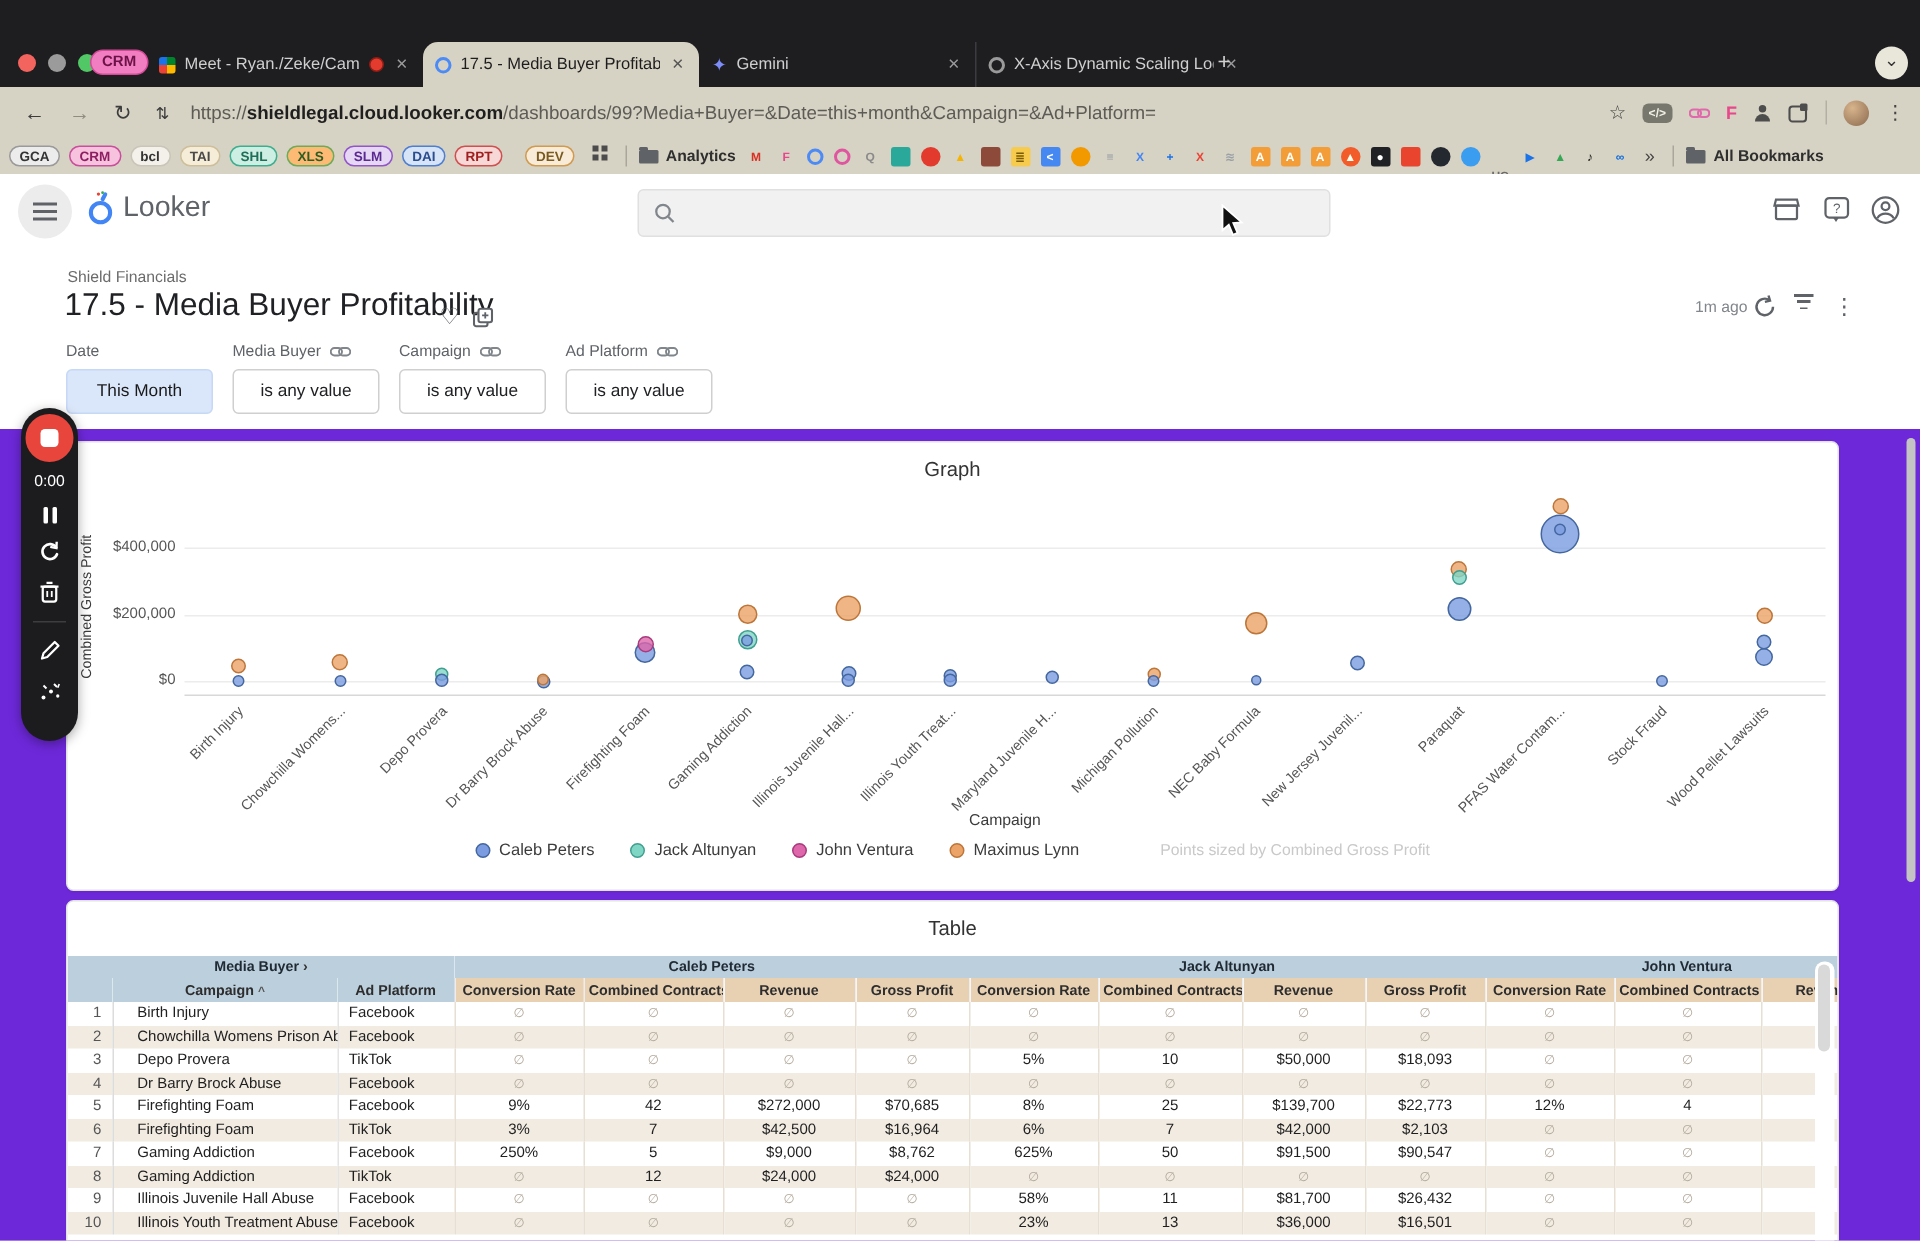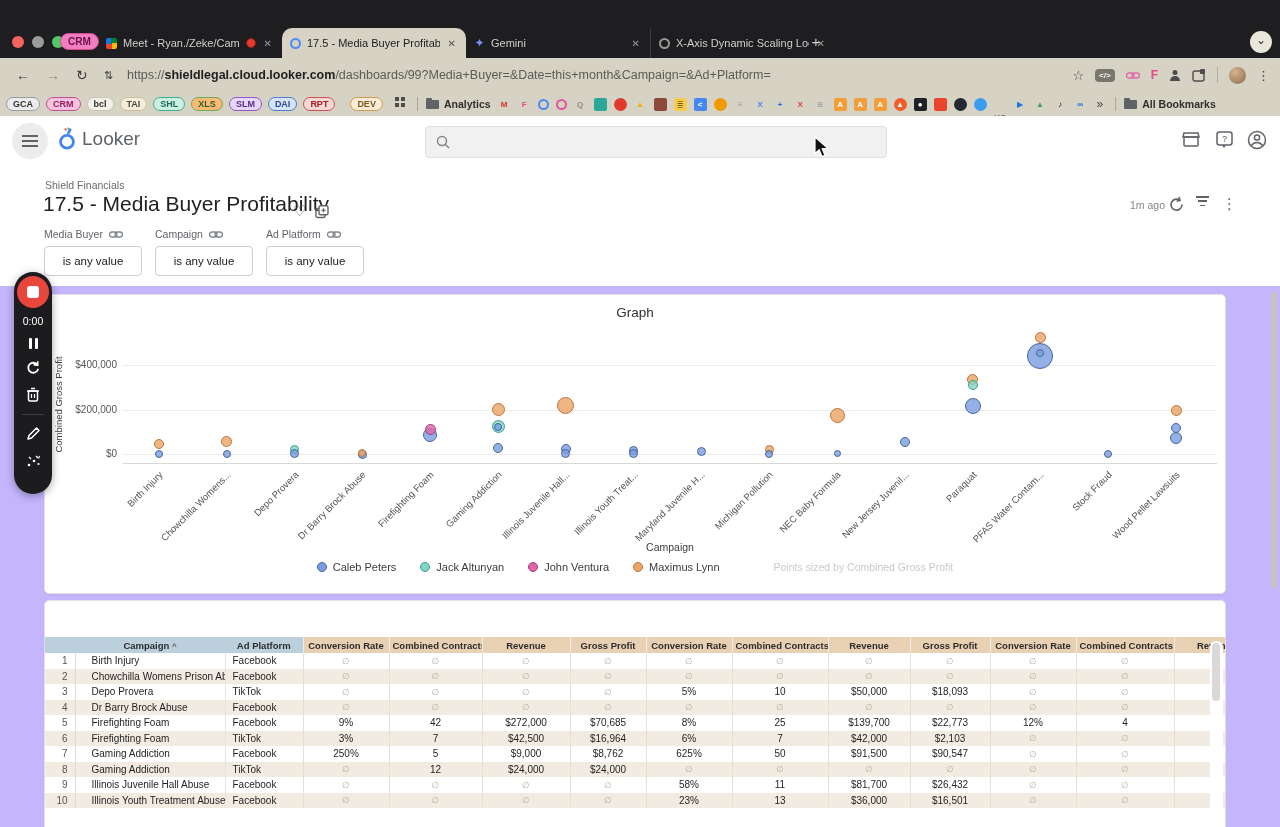--- a/index.html
+++ b/index.html
@@ -57,21 +57,21 @@
   .burger i{width:16px;height:1.8px;background:#5f6368;display:block}
   .brand{position:absolute;left:56px;top:11px;display:flex;align-items:center;gap:4px}
   .brand-name{font-size:19px;color:#5f6368}
   .searchbox{position:absolute;left:425px;top:10px;width:440px;height:30px;background:#f1f1f1;border:1px solid #e0e0e0;
              border-radius:4px;display:flex;align-items:center;padding:0 10px;gap:8px}
   .searchbox input{border:none;background:transparent;outline:none;font-size:13px;flex:1;
                    font-family:"Liberation Sans",sans-serif;color:#202124}
   .searchbox input::placeholder{color:#80868b}
   .hd-ic{position:absolute;top:13px}
   
-  .content{position:absolute;left:0;top:166px;width:1280px;height:661px;background:#c4b5fd}
+  .content{position:absolute;left:0;top:166px;width:1280px;height:661px;background:#6d28d9}
   .dash-head{position:absolute;left:0;top:0;width:1280px;height:120px;background:#fff}
   .crumb{position:absolute;left:45px;top:13px;font-size:10.5px;color:#6b6b6b}
   .dtitle{position:absolute;left:43px;top:26px;font-size:21px;color:#202124}
   .t-ic{position:absolute;top:36px;color:#5f6368}
   .updated{position:absolute;left:1130px;top:33px;font-size:10.5px;color:#80868b}
   .filters{position:absolute;left:44px;top:62px;display:flex;gap:13px}
   .fblock{display:flex;flex-direction:column}
   .flabel{font-size:10.5px;color:#5f6368;display:flex;align-items:center;gap:6px;margin-bottom:6px}
   .fchip{min-width:76px;height:28px;background:#fff;border:1px solid #cfcfcf;border-radius:4px;
          display:flex;align-items:center;justify-content:center;font-size:11.5px;color:#202124;padding:0 10px}
@@ -303,20 +303,26 @@
       </svg>
     <div class="filt-bars">
         <i style="width:13px"></i>
         <i style="width:9px"></i>
         <i style="width:5px"></i>
       </div>
     <span class="t-ic" style="left:1222px;top:29px;font-size:15px">⋮</span>
     <div class="filters" id="filters">
         <div class="fblock">
           <div class="flabel">
+            <span>Date</span>
+          </div>
+          <div class="fchip on">This Month</div>
+        </div>
+        <div class="fblock">
+          <div class="flabel">
             <span>Media Buyer</span>
             <svg width="14" height="9">
               <rect x="0.5" y="2" width="7.5" height="5" rx="2.5" fill="none" stroke="#80868b" stroke-width="1.3"></rect>
               <rect x="6" y="2" width="7.5" height="5" rx="2.5" fill="none" stroke="#80868b" stroke-width="1.3"></rect>
             </svg>
           </div>
           <div class="fchip">is any value</div>
         </div>
         <div class="fblock">
           <div class="flabel">
@@ -420,39 +426,46 @@
         </div>
         <div class="lg-item">
           <span class="lg-dot" style="background:#eca367;border:1.5px solid #bd763a"></span>
           <span>Maximus Lynn</span>
         </div>
         <span class="lg-note">Points sized by Combined Gross Profit</span>
       </div>
   </div>
 
   <div class="card" id="table-card">
+    <div class="card-title">Table</div>
     <div id="tbl-wrap">
         <table id="tbl">
           <colgroup>
             <col style="width:30px">
             <col style="width:150px">
             <col style="width:78px">
             <col style="width:86px">
             <col style="width:93px">
             <col style="width:88px">
             <col style="width:76px">
             <col style="width:86px">
             <col style="width:96px">
             <col style="width:82px">
             <col style="width:80px">
             <col style="width:86px">
             <col style="width:98px">
             <col style="width:85px">
           </colgroup>
           <tbody>
+            <tr class="gh">
+              <th colspan="3" class="blue">Media Buyer <span class="gchev">›</span></th>
+              <th colspan="4" class="blue">Caleb Peters</th>
+              <th colspan="4" class="blue">Jack Altunyan</th>
+              <th colspan="3" class="blue">John Ventura</th>
+            </tr>
             <tr class="ch">
               <th class="blue"></th>
               <th class="blue">Campaign <span class="sortc">^</span></th>
               <th class="blue">Ad Platform</th>
               <th class="tan">Conversion Rate</th>
               <th class="tan">Combined Contracts</th>
               <th class="tan">Revenue</th>
               <th class="tan">Gross Profit</th>
               <th class="tan">Conversion Rate</th>
               <th class="tan">Combined Contracts</th>

